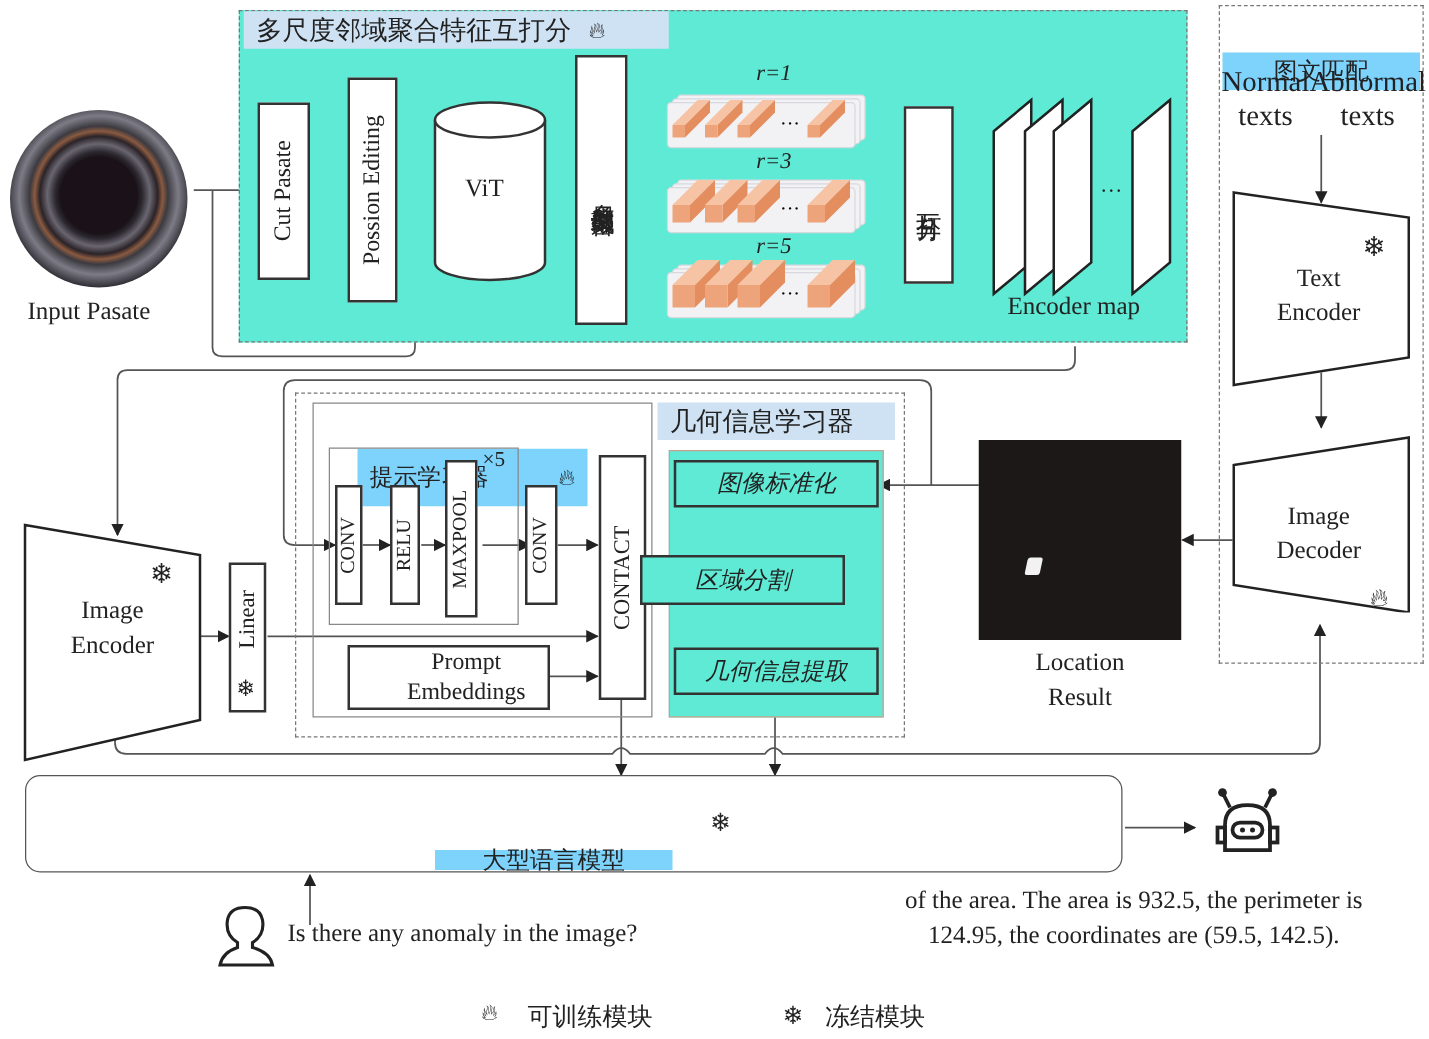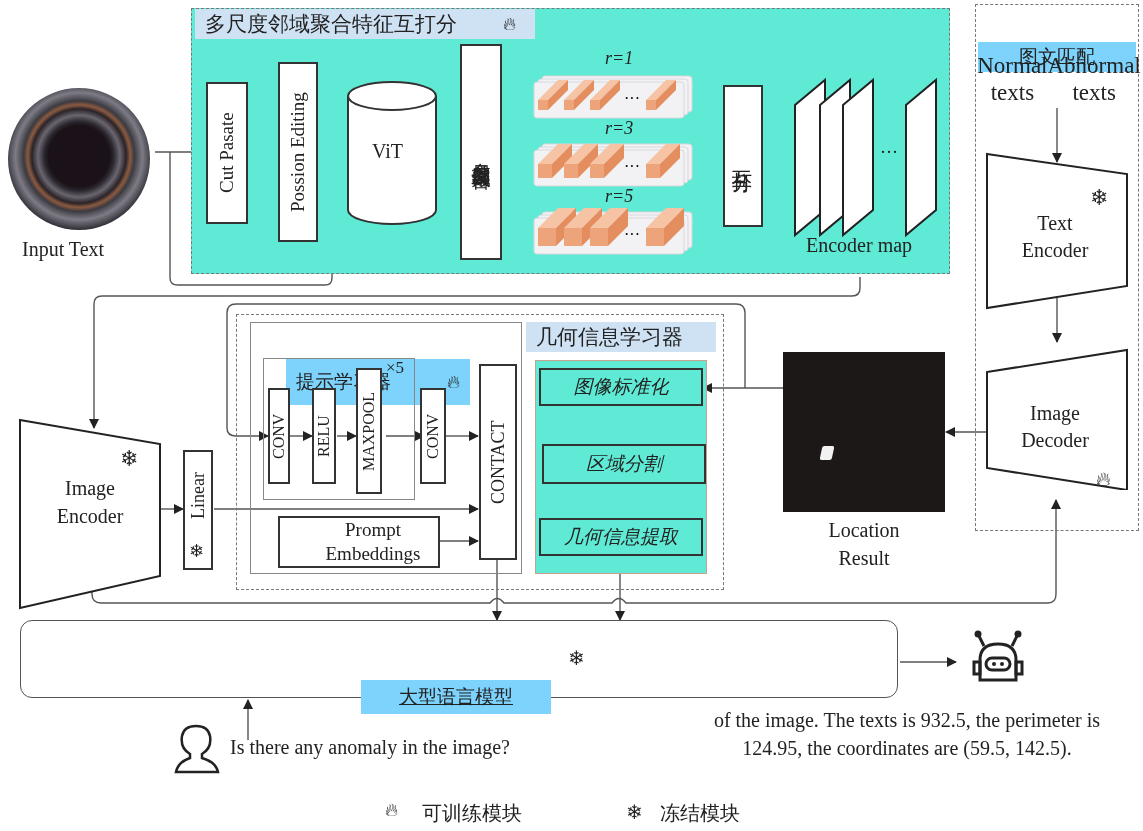--- a/index.html
+++ b/index.html
@@ -4,21 +4,21 @@
 <style>
   html, body { margin:0; padding:0; background:#ffffff; }
   body { width:1143px; height:831px; position:relative; overflow:hidden;
          font-family:"Liberation Serif","DejaVu Serif",serif; color:#222; }
   .abs { position:absolute; }
   .box { position:absolute; box-sizing:border-box; border:2px solid #333; background:#fff; }
   .vt { writing-mode:vertical-rl; transform:rotate(180deg); display:flex; align-items:center; justify-content:center; }
   .vcn { writing-mode:vertical-rl; display:flex; align-items:center; justify-content:center; letter-spacing:1px; }
   .center { display:flex; align-items:center; justify-content:center; text-align:center; }
   .dash { position:absolute; box-sizing:border-box; border:1.5px dashed #777; }
-  .label-blue { position:absolute; background:#cfe2f3; font-size:21px; display:flex; align-items:center; padding-left:10px; box-sizing:border-box;gap:32px; }
+  .label-blue { position:absolute; background:#cfe2f3; font-size:21px; display:flex; align-items:center; padding-left:10px; box-sizing:border-box; }
   .label-yellow { position:absolute; background:#7dd3fc; font-size:19px; display:flex; align-items:center; justify-content:center; box-sizing:border-box;margin-top:36px; }
   .pink { background:#5eead4;font-style:italic; }
   .txt { position:absolute; font-size:20px; }
   svg.lines { position:absolute; left:0; top:0; }
 </style>
 </head>
 <body>
 
 <svg class="lines" width="1143" height="831">
   <defs>
@@ -67,21 +67,21 @@
     <line x1="1057" y1="298" x2="1057" y2="342" marker-end="url(#ah)"></line>
 
     <line x1="900" y1="662" x2="956" y2="662" marker-end="url(#ah)"></line>
 
     <line x1="248" y1="740" x2="248" y2="700" marker-end="url(#ah)"></line>
   </g>
 </svg>
 
 <div class="abs" style="left:8px;top:88px;width:142px;height:142px;border-radius:50%;
             background:radial-gradient(circle at 50% 48%, #1a1218 0 30%, #2c2830 34%, #6a6670 40%, #2a2328 46%, #8a5a40 50%, #3c3a40 54%, #7d7c86 62%, #2f2e35 72%, #9a9aa2 86%, #d8d8dc 100%);"></div>
-<div class="txt" style="left:22px;top:238px;">Input Text</div>
+<div class="txt" style="left:22px;top:238px;">Input Pasate</div>
 
 <div class="dash pink" style="left:191px;top:8px;width:759px;height:266px;"></div>
 <div class="label-blue" style="left:195px;top:9px;width:340px;height:30px;">
   <span>多尺度邻域聚合特征互打分</span>
   <span style="margin-left:14px;font-size:18px;">🔥︎</span>
 </div>
 
 <div class="box vt" style="left:206px;top:82px;width:42px;height:142px;font-size:19px;">
   <span>Cut Pasate</span>
 </div>
@@ -268,37 +268,37 @@
   <span>Embeddings</span>
 </div>
 
 <div class="label-blue" style="left:526px;top:322px;width:190px;height:30px;">
   <span>几何信息学习器</span>
 </div>
 <div class="abs pink" style="left:535px;top:360px;width:172px;height:214px;border:1.5px solid #c9a08c;box-sizing:border-box;"></div>
 <div class="box center pink" style="left:539px;top:368px;width:164px;height:38px;font-size:19px;">
   <span>图像标准化</span>
 </div>
-<div class="box center pink" style="left:542px;top:444px;width:164px;height:40px;font-size:19px;">
+<div class="box center pink" style="left:512px;top:444px;width:164px;height:40px;font-size:19px;">
   <span>区域分割</span>
 </div>
 <div class="box center pink" style="left:539px;top:518px;width:164px;height:38px;font-size:19px;">
   <span>几何信息提取</span>
 </div>
 
 <div class="abs" style="left:783px;top:352px;width:162px;height:160px;background:#1c1818;">
   <div class="abs" style="left:38px;top:94px;width:12px;height:14px;background:#f2f2f2;transform:skew(-12deg);border-radius:2px;"></div>
 </div>
 <div class="txt center" style="left:783px;top:516px;width:162px;flex-direction:column;line-height:28px;">
   <span>Location</span>
   <span>Result</span>
 </div>
 
 <div class="abs" style="left:20px;top:620px;width:878px;height:78px;border:1.5px solid #555;border-radius:12px;box-sizing:border-box;"></div>
-<div class="label-yellow" style="left:361px;top:644px;width:190px;height:34px;text-decoration:underline;">
+<div class="label-yellow" style="left:348px;top:644px;width:190px;height:16px;">
   <span>大型语言模型</span>
 </div>
 <div class="abs" style="left:568px;top:646px;font-size:20px;">❄</div>
 
 <svg class="abs" style="left:966px;top:630px;" width="64" height="56">
   <g fill="none" stroke="#222" stroke-width="3">
     <line x1="18" y1="16" x2="12" y2="4"></line>
       <line x1="46" y1="16" x2="52" y2="4"></line>
     <path d="M14,50 L14,30 Q14,14 32,14 Q50,14 50,30 L50,50 Z"></path>
     <rect x="20" y="28" width="24" height="12" rx="6"></rect>
@@ -310,20 +310,20 @@
   <circle cx="28" cy="34" r="2" fill="#222"></circle>
     <circle cx="36" cy="34" r="2" fill="#222"></circle>
 </svg>
 
 <svg class="abs" style="left:174px;top:724px;" width="46" height="50">
   <path d="M16,30 Q6,24 8,12 Q10,2 22,2 Q34,2 36,12 Q38,24 28,30 L28,34 Q42,38 44,48 L2,48 Q4,38 16,34 Z" fill="none" stroke="#222" stroke-width="2.5"></path>
 </svg>
 <div class="txt" style="left:230px;top:736px;font-size:20px;">Is there any anomaly in the image?</div>
 
 <div class="txt center" style="left:676px;top:706px;width:462px;flex-direction:column;font-size:20px;line-height:28px;">
-  <span>of the image. The texts is 932.5, the perimeter is</span>
+  <span>of the area. The area is 932.5, the perimeter is</span>
   <span>124.95, the coordinates are (59.5, 142.5).</span>
 </div>
 
 <div class="abs" style="left:385px;top:800px;font-size:18px;">🔥︎</div>
 <div class="txt" style="left:422px;top:800px;font-size:20px;">可训练模块</div>
 <div class="abs" style="left:626px;top:800px;font-size:20px;">❄</div>
 <div class="txt" style="left:660px;top:800px;font-size:20px;">冻结模块</div>
 
 </body></html>

